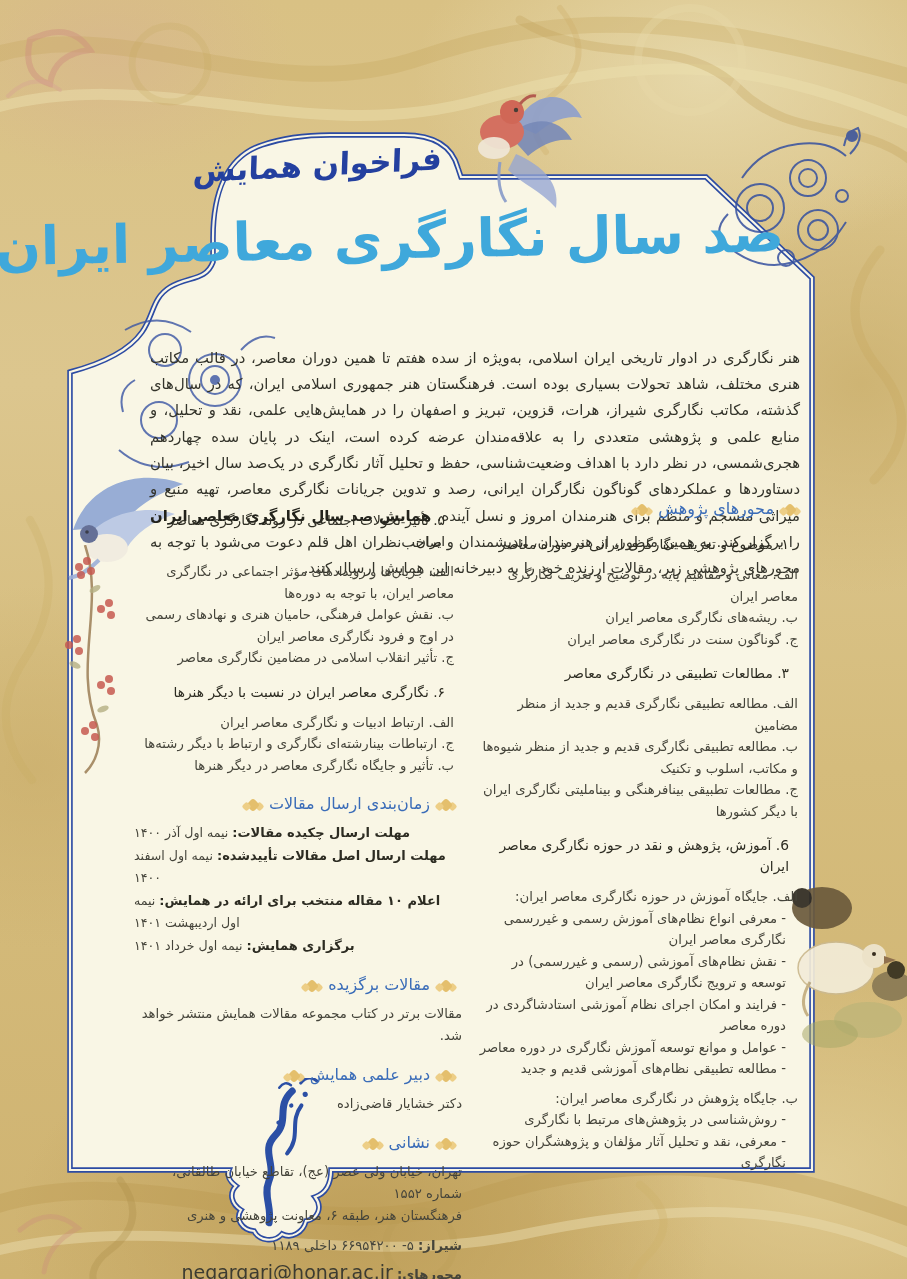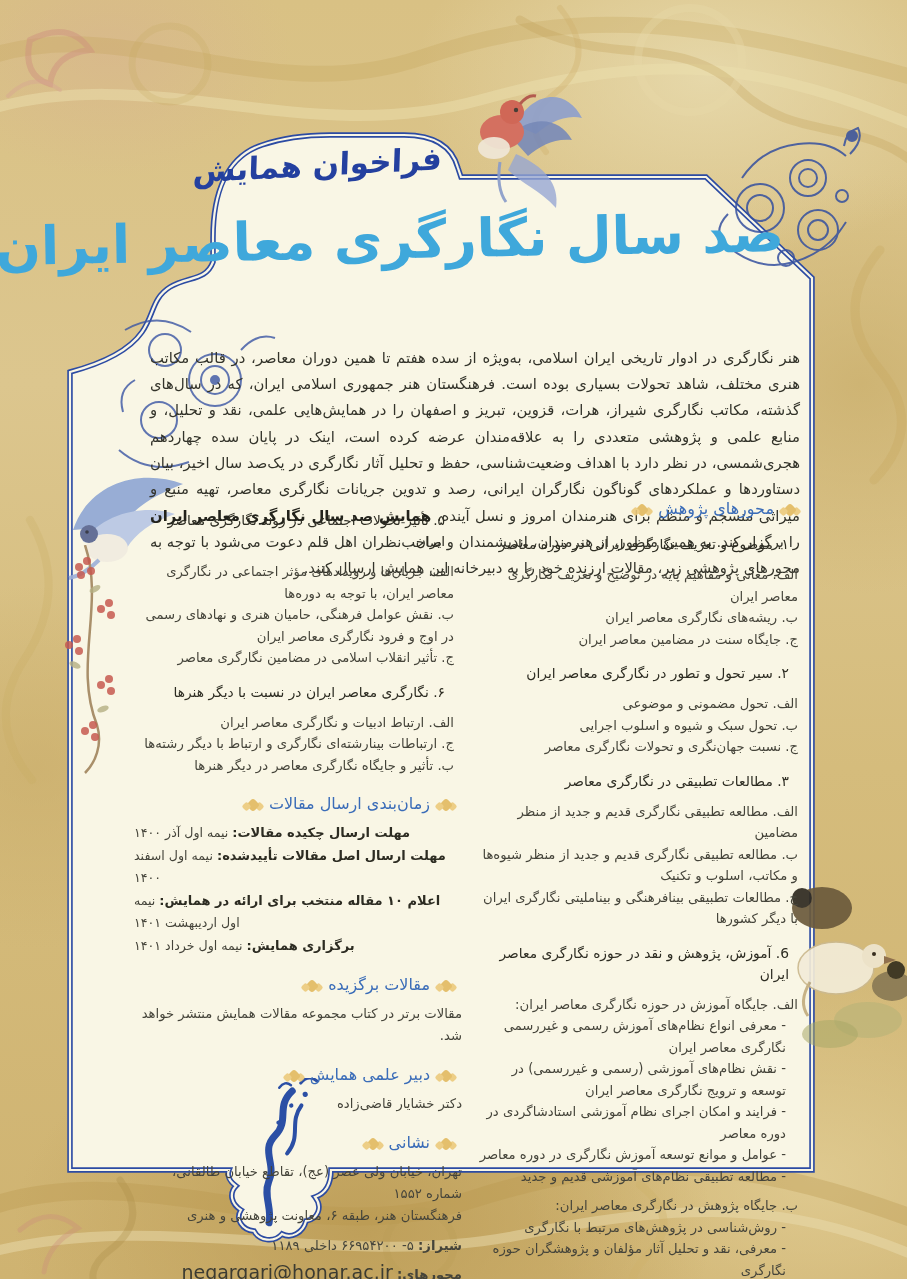--- a/index.html
+++ b/index.html
@@ -217,27 +217,21 @@
 
   <div class="cols">
 
     <div class="col">
       <div class="h-blue"><span class="orn"><b></b><b></b><b></b></span><span>محورهای پژوهش</span><span class="orn"><b></b><b></b><b></b></span></div>
       <div id="col-right-sections">
           <div class="t-sec">
             <div class="t-title">۱. موضوع و تعریف نگارگری ایرانی در دوره معاصر</div>
             <div class="t-item">الف. معانی و مفاهیم پایه در توضیح و تعریف نگارگری معاصر ایران</div>
             <div class="t-item">ب. ریشه‌های نگارگری معاصر ایران</div>
-            <div class="t-item">ج. جایگاه سنت در مضامین معاصر ایران</div>
-          </div>
-          <div class="t-sec">
-            <div class="t-title">۲. سیر تحول و تطور در نگارگری معاصر ایران</div>
-            <div class="t-item">الف. تحول مضمونی و موضوعی</div>
-            <div class="t-item">ب. تحول سبک و شیوه و اسلوب اجرایی</div>
-            <div class="t-item">ج. نسبت جهان‌نگری و تحولات نگارگری معاصر</div>
+            <div class="t-item">ج. گوناگون سنت در نگارگری معاصر ایران</div>
           </div>
           <div class="t-sec">
             <div class="t-title">۳. مطالعات تطبیقی در نگارگری معاصر</div>
             <div class="t-item">الف. مطالعه تطبیقی نگارگری قدیم و جدید از منظر مضامین</div>
             <div class="t-item">ب. مطالعه تطبیقی نگارگری قدیم و جدید از منظر شیوه‌ها و مکاتب، اسلوب و تکنیک</div>
             <div class="t-item">ج. مطالعات تطبیقی بینافرهنگی و بیناملیتی نگارگری ایران با دیگر کشورها</div>
           </div>
           <div class="t-sec">
             <div class="t-title">6. آموزش، پژوهش و نقد در حوزه نگارگری معاصر ایران</div>
             <div class="t-item haspre">الف. جایگاه آموزش در حوزه نگارگری معاصر ایران:</div>

